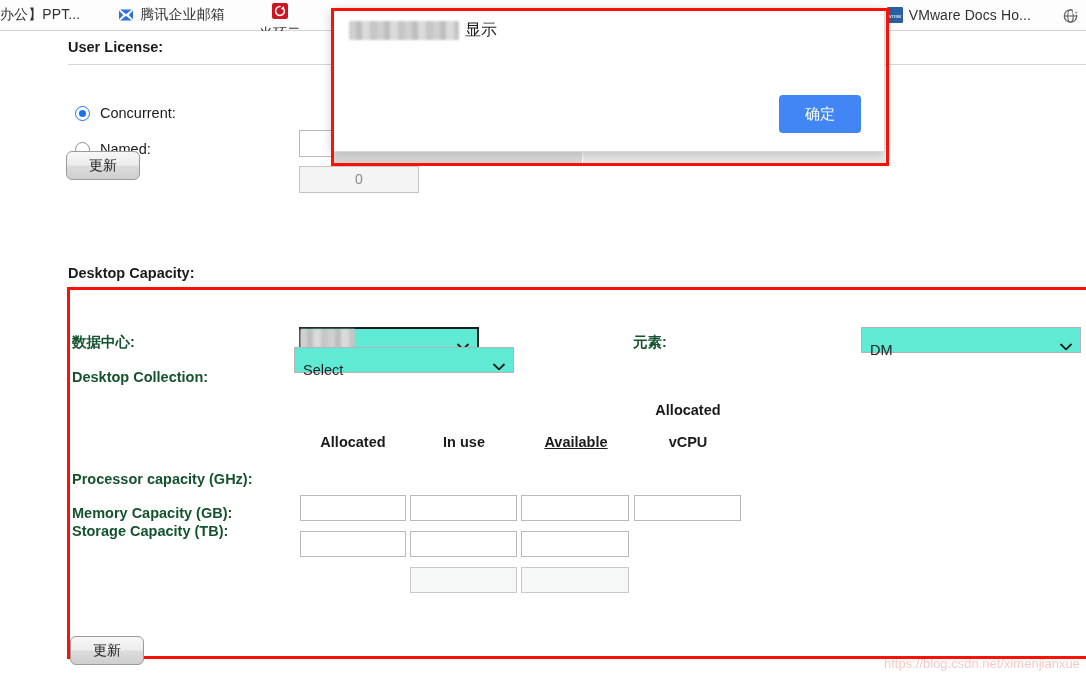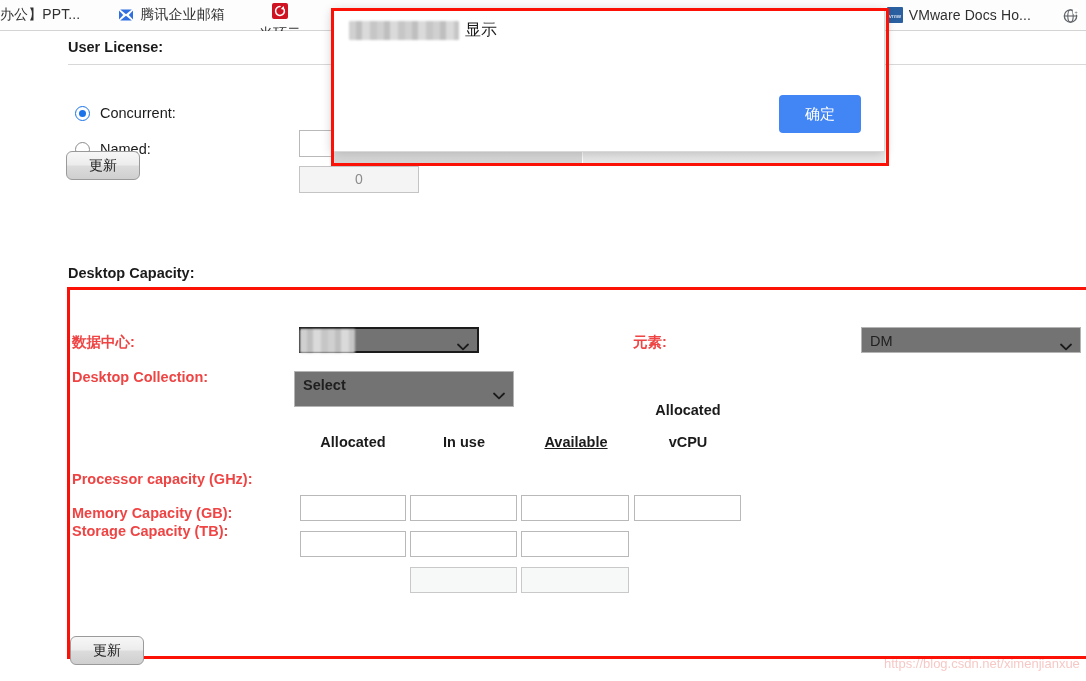--- a/index.html
+++ b/index.html
@@ -68,27 +68,27 @@
 
   .btn-gray {
     position:absolute; box-sizing:border-box;
     background: linear-gradient(to bottom,#f7f7f7 0%, #ececec 48%, #dcdcdc 52%, #cfcfcf 100%);
     border:1px solid #9a9a9a; border-radius:6px;
     font-size:14px; color:#1b1b1b; text-align:center;
     font-family:"Liberation Sans", sans-serif;
     cursor:default;
   }
 
-  .lbl { position:absolute; font-size:14.5px; color:#ef4444; font-weight:bold; }
+  .lbl { position:absolute; font-size:14.5px; color:#14532d; font-weight:bold; }
 
   .selectbox {
     position:absolute; box-sizing:border-box;
-    border:1px solid #b4b4b4; background:#737373;
+    border:1px solid #b4b4b4; background:#5eead4;
     font-size:14.5px; color:#1f1f1f;
-    padding: 3px 22px 3px 8px;
+    padding: 12px 22px 3px 8px;
     line-height: 20px;
     font-family:"Liberation Sans", sans-serif;
     cursor:default;
   }
   .selectbox.focused { border:2px solid #1b1b1b; }
   .selectbox .chev {
     position:absolute; right:8px; top:50%; transform:translateY(-50%);
     width:12px; height:8px;
   }
   .blurtag {
@@ -232,21 +232,21 @@
     <div class="selectbox" style="left:817px; top:296px; width:220px; height:26px;">
       <span>DM</span>
       <span class="chev">
         <svg width="12" height="8" viewBox="0 0 12 8">
             <path d="M1 1.5 L6 6.3 L11 1.5" fill="none" stroke="#1b1b1b" stroke-width="1.8" stroke-linecap="round" stroke-linejoin="round"></path>
           </svg>
       </span>
     </div>
 
     <div class="lbl" style="left:28px; top:338px;">Desktop Collection:</div>
-    <div class="selectbox" style="left:250px; top:340px; width:220px; height:36px;font-weight:bold;">
+    <div class="selectbox" style="left:250px; top:316px; width:220px; height:26px;">
       <span>Select</span>
       <span class="chev">
         <svg width="12" height="8" viewBox="0 0 12 8">
             <path d="M1 1.5 L6 6.3 L11 1.5" fill="none" stroke="#1b1b1b" stroke-width="1.8" stroke-linecap="round" stroke-linejoin="round"></path>
           </svg>
       </span>
     </div>
 
     <div class="colhead" style="left:253px; top:403px; width:112px;">Allocated</div>
     <div class="colhead" style="left:365px; top:403px; width:110px;">In use</div>

